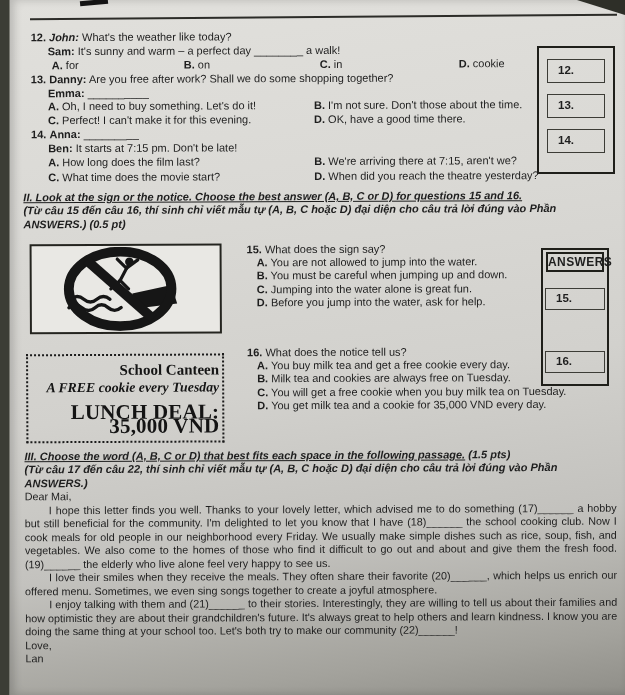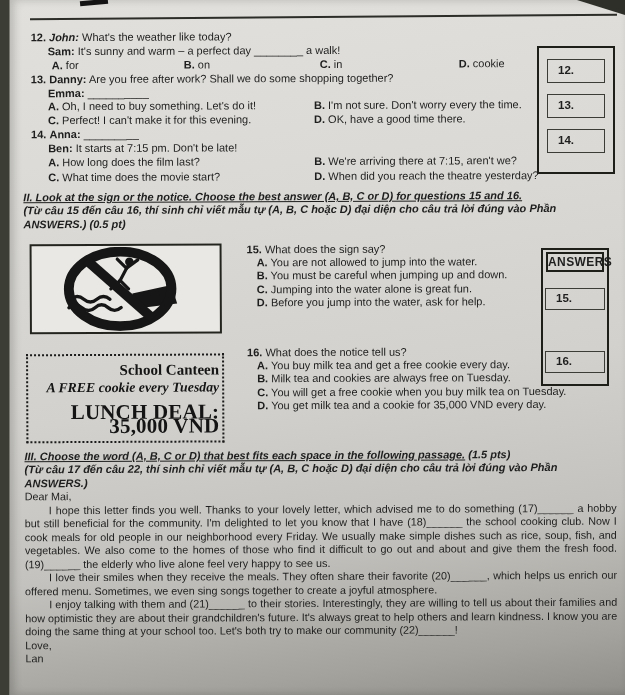--- a/index.html
+++ b/index.html
@@ -139,21 +139,21 @@
         <span class="bold">13.</span>
         <span class="bold">Danny:</span>
         <span>Are you free after work? Shall we do some shopping together?</span>
       </div>
       <div class="qline ind1">
         <span class="bold">Emma:</span>
         <span>__________</span>
       </div>
       <div class="opts2">
         <span class="opt"><span class="opt-label">A.</span> <span>Oh, I need to buy something. Let's do it!</span></span>
-        <span class="opt"><span class="opt-label">B.</span> <span>I'm not sure. Don't worry every the time.</span></span>
+        <span class="opt"><span class="opt-label">B.</span> <span>I'm not sure. Don't those about the time.</span></span>
         <span class="opt"><span class="opt-label">C.</span> <span>Perfect! I can't make it for this evening.</span></span>
         <span class="opt"><span class="opt-label">D.</span> <span>OK, have a good time there.</span></span>
       </div>
 
       <div class="qline">
         <span class="bold">14.</span>
         <span class="bold">Anna:</span>
         <span>_________</span>
       </div>
       <div class="qline ind1">

